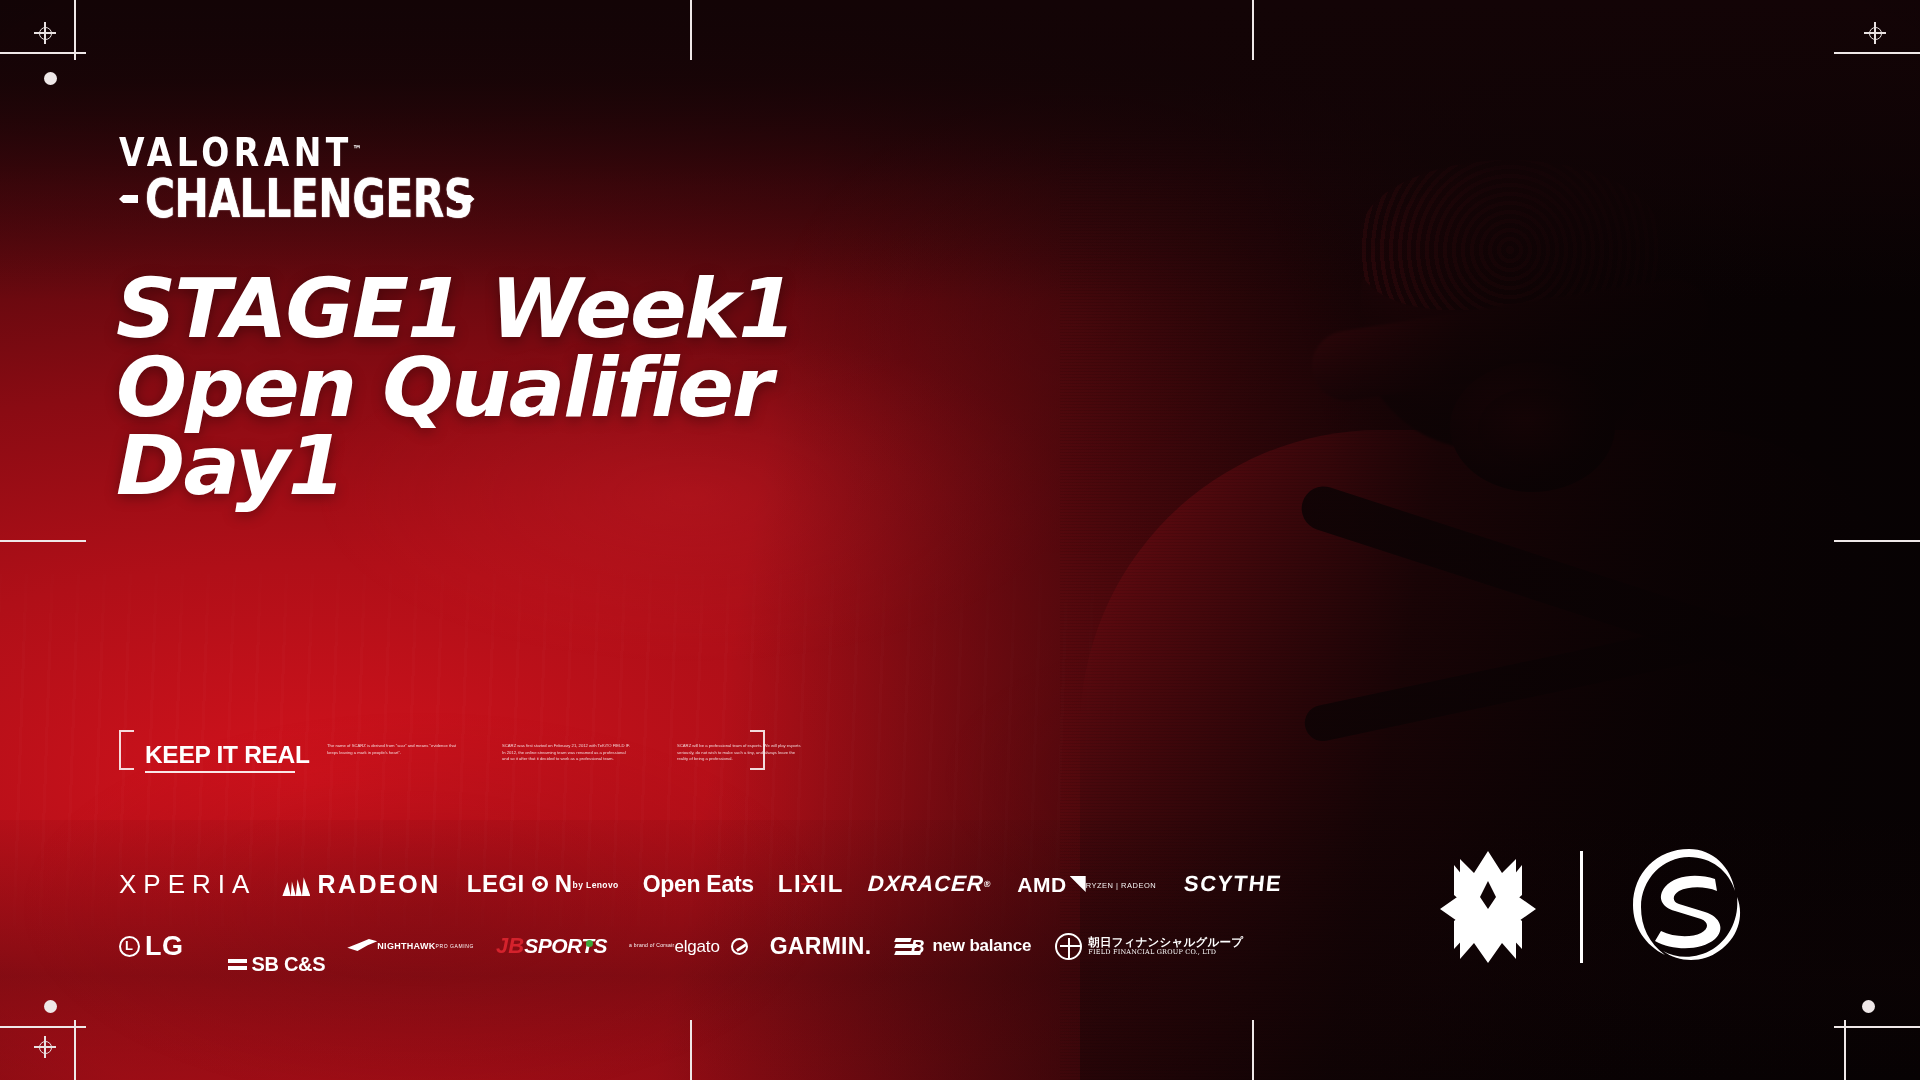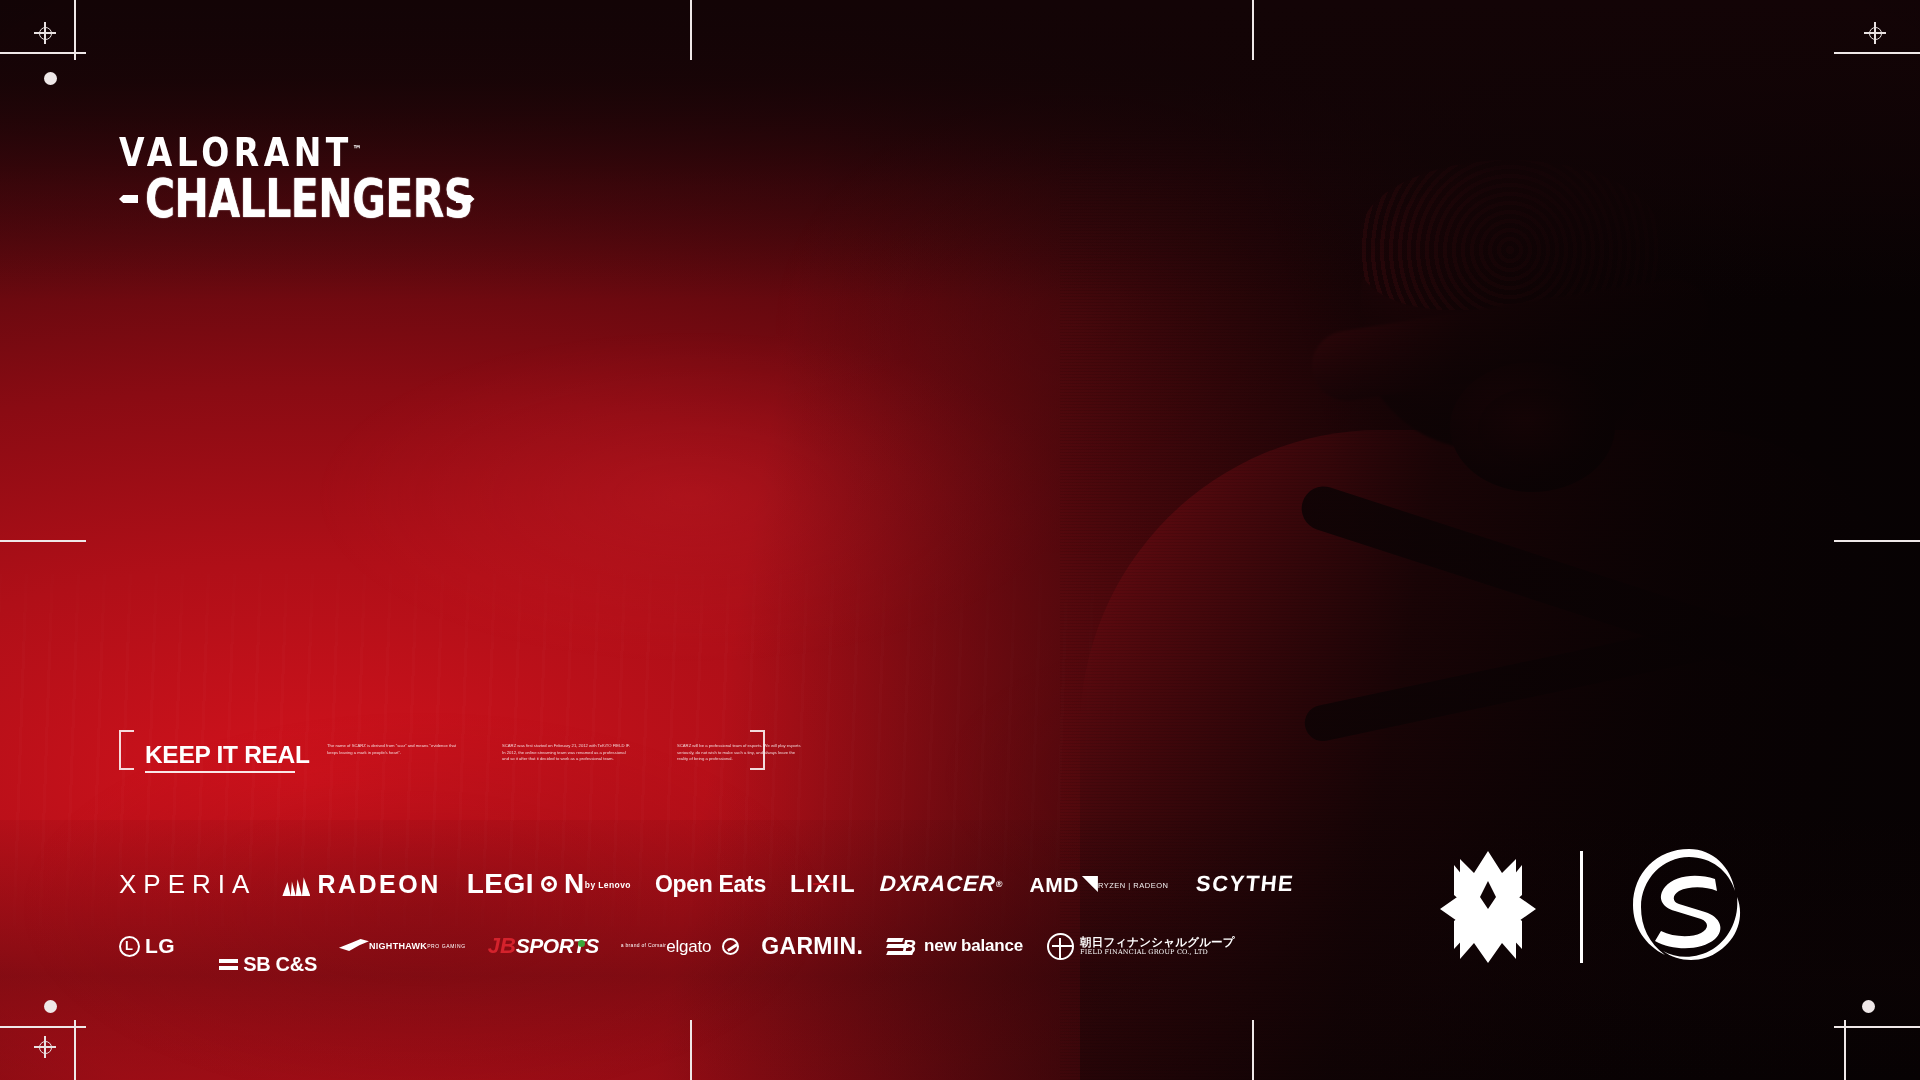--- a/index.html
+++ b/index.html
@@ -115,42 +115,42 @@
   .sp-row.r1{gap:0;height:44px;}
   .sp-row.r2{gap:0;height:36px;margin-top:22px;}
   .sp{display:flex;align-items:center;justify-content:center;color:#fff;white-space:nowrap;}
 
   .lg-xperia{font-size:26px;letter-spacing:7px;font-weight:300;margin-right:26px;}
   .lg-corsair{display:flex;align-items:center;gap:7px;margin-right:26px;}
   .corsair-sails{width:28px;height:24px;background:#fff;
     clip-path:polygon(0% 100%,18% 42%,30% 100%,34% 40%,48% 100%,54% 30%,70% 100%,76% 22%,100% 100%);}
   .corsair-txt{font-size:25px;letter-spacing:2.5px;font-weight:bold;}
   .lg-legion{margin-right:24px;text-align:center;line-height:1;}
-  .legion-top{font-size:28px;font-weight:bold;letter-spacing:.5px;display:flex;align-items:center;gap:7px;}
+  .legion-top{font-size:24px;font-weight:bold;letter-spacing:.5px;display:flex;align-items:center;gap:7px;}
   .legion-o{display:inline-block;width:16px;height:16px;border:3px solid #fff;border-radius:50%;position:relative;}
   .legion-o::after{content:"";position:absolute;left:50%;top:50%;width:6px;height:6px;margin:-3px 0 0 -3px;
     background:#fff;clip-path:polygon(50% 0,100% 50%,50% 100%,0 50%);}
   .legion-sub{font-size:8.5px;font-weight:bold;letter-spacing:.4px;margin-top:3px;}
   .lg-ubereats{font-size:23px;font-weight:600;letter-spacing:-.3px;margin-right:24px;}
   .lg-lixil{font-size:24px;font-weight:bold;letter-spacing:1.5px;margin-right:24px;position:relative;}
   .lixil-x{position:relative;display:inline-block;}
   .lixil-x::after{content:"";position:absolute;left:-1px;right:-1px;top:46%;height:2.5px;background:#b3121c;}
   .lg-dxracer{font-size:22px;font-weight:bold;font-style:italic;letter-spacing:1px;margin-right:26px;
     transform:skewX(-4deg);}
   .dx-reg{font-size:9px;vertical-align:super;}
   .lg-amd{margin-right:28px;text-align:center;line-height:1;}
   .amd-top{display:flex;align-items:center;gap:3px;font-size:21px;font-weight:bold;letter-spacing:.5px;}
   .amd-arrow{width:16px;height:16px;background:#fff;clip-path:polygon(0 0,100% 0,100% 100%,62% 62%,0 0);}
   .amd-sub{font-size:7.5px;letter-spacing:.5px;margin-top:3px;color:rgba(255,255,255,.95);text-align:right;}
   .lg-scythe{font-size:22px;font-weight:bold;letter-spacing:1.5px;transform:skewX(-6deg);}
 
   .lg-lg{display:flex;align-items:center;gap:5px;margin-right:22px;}
   .lg-circle{width:21px;height:21px;border:2px solid #fff;border-radius:50%;position:relative;}
   .lg-circle::after{content:"L";position:absolute;left:4px;top:0px;font-size:13px;font-weight:bold;color:#fff;}
-  .lg-txt{font-size:21px;font-weight:bold;letter-spacing:.5px;}
+  .lg-txt{font-size:27px;font-weight:bold;letter-spacing:.5px;}
   .lg-lazona{width:78px;height:30px;background:#4ba522;margin-right:22px;display:flex;align-items:center;
     justify-content:center;position:relative;overflow:hidden;}
   .lazona-txt{font-size:11px;font-weight:bold;color:#fff;letter-spacing:.6px;z-index:2;}
   .lazona-streak{position:absolute;inset:0;opacity:.35;
     background:repeating-linear-gradient(58deg,rgba(255,255,255,.5) 0 2px,rgba(0,0,0,0) 2px 11px);}
   .lg-sbcs{display:flex;align-items:center;gap:5px;margin-right:22px;margin-top:36px;}
   .sb-bars{display:flex;flex-direction:column;gap:3px;}
   .sb-bars i{display:block;width:19px;height:4px;background:#fff;}
   .sbcs-txt{font-size:20px;font-weight:bold;letter-spacing:-.3px;}
   .lg-nighthawk{margin-right:22px;text-align:right;line-height:1;}
@@ -252,20 +252,25 @@
 
   <div class="lockup">
     <div class="val-word"><span>VALORANT</span><span class="val-tm">™</span></div>
     <div class="chal-row">
       <span class="chal-dash"></span>
       <span class="chal-word">CHALLENGERS</span>
       <span class="chal-dash r"></span>
     </div>
   </div>
 
+  <div class="headline">
+    <div class="hl">STAGE1 Week1</div>
+    <div class="hl">Open Qualifier</div>
+    <div class="hl">Day1</div>
+  </div>
 
 
   <div class="kir">
     <div class="kir-br tl"></div>
     <div class="kir-br tr"></div>
     <div class="kir-title">KEEP IT REAL</div>
     <div class="kir-underline"></div>
     <div class="kir-cols">
       <div class="kir-col">The name of SCARZ is derived from "scar" and means "evidence that keeps leaving a mark in people's heart".</div>
       <div class="kir-col">SCARZ was first started on February 21, 2012 with TeKiTO FIELD IF. In 2012, the online streaming team was renamed as a professional and so it after that it decided to work as a professional team.</div>

